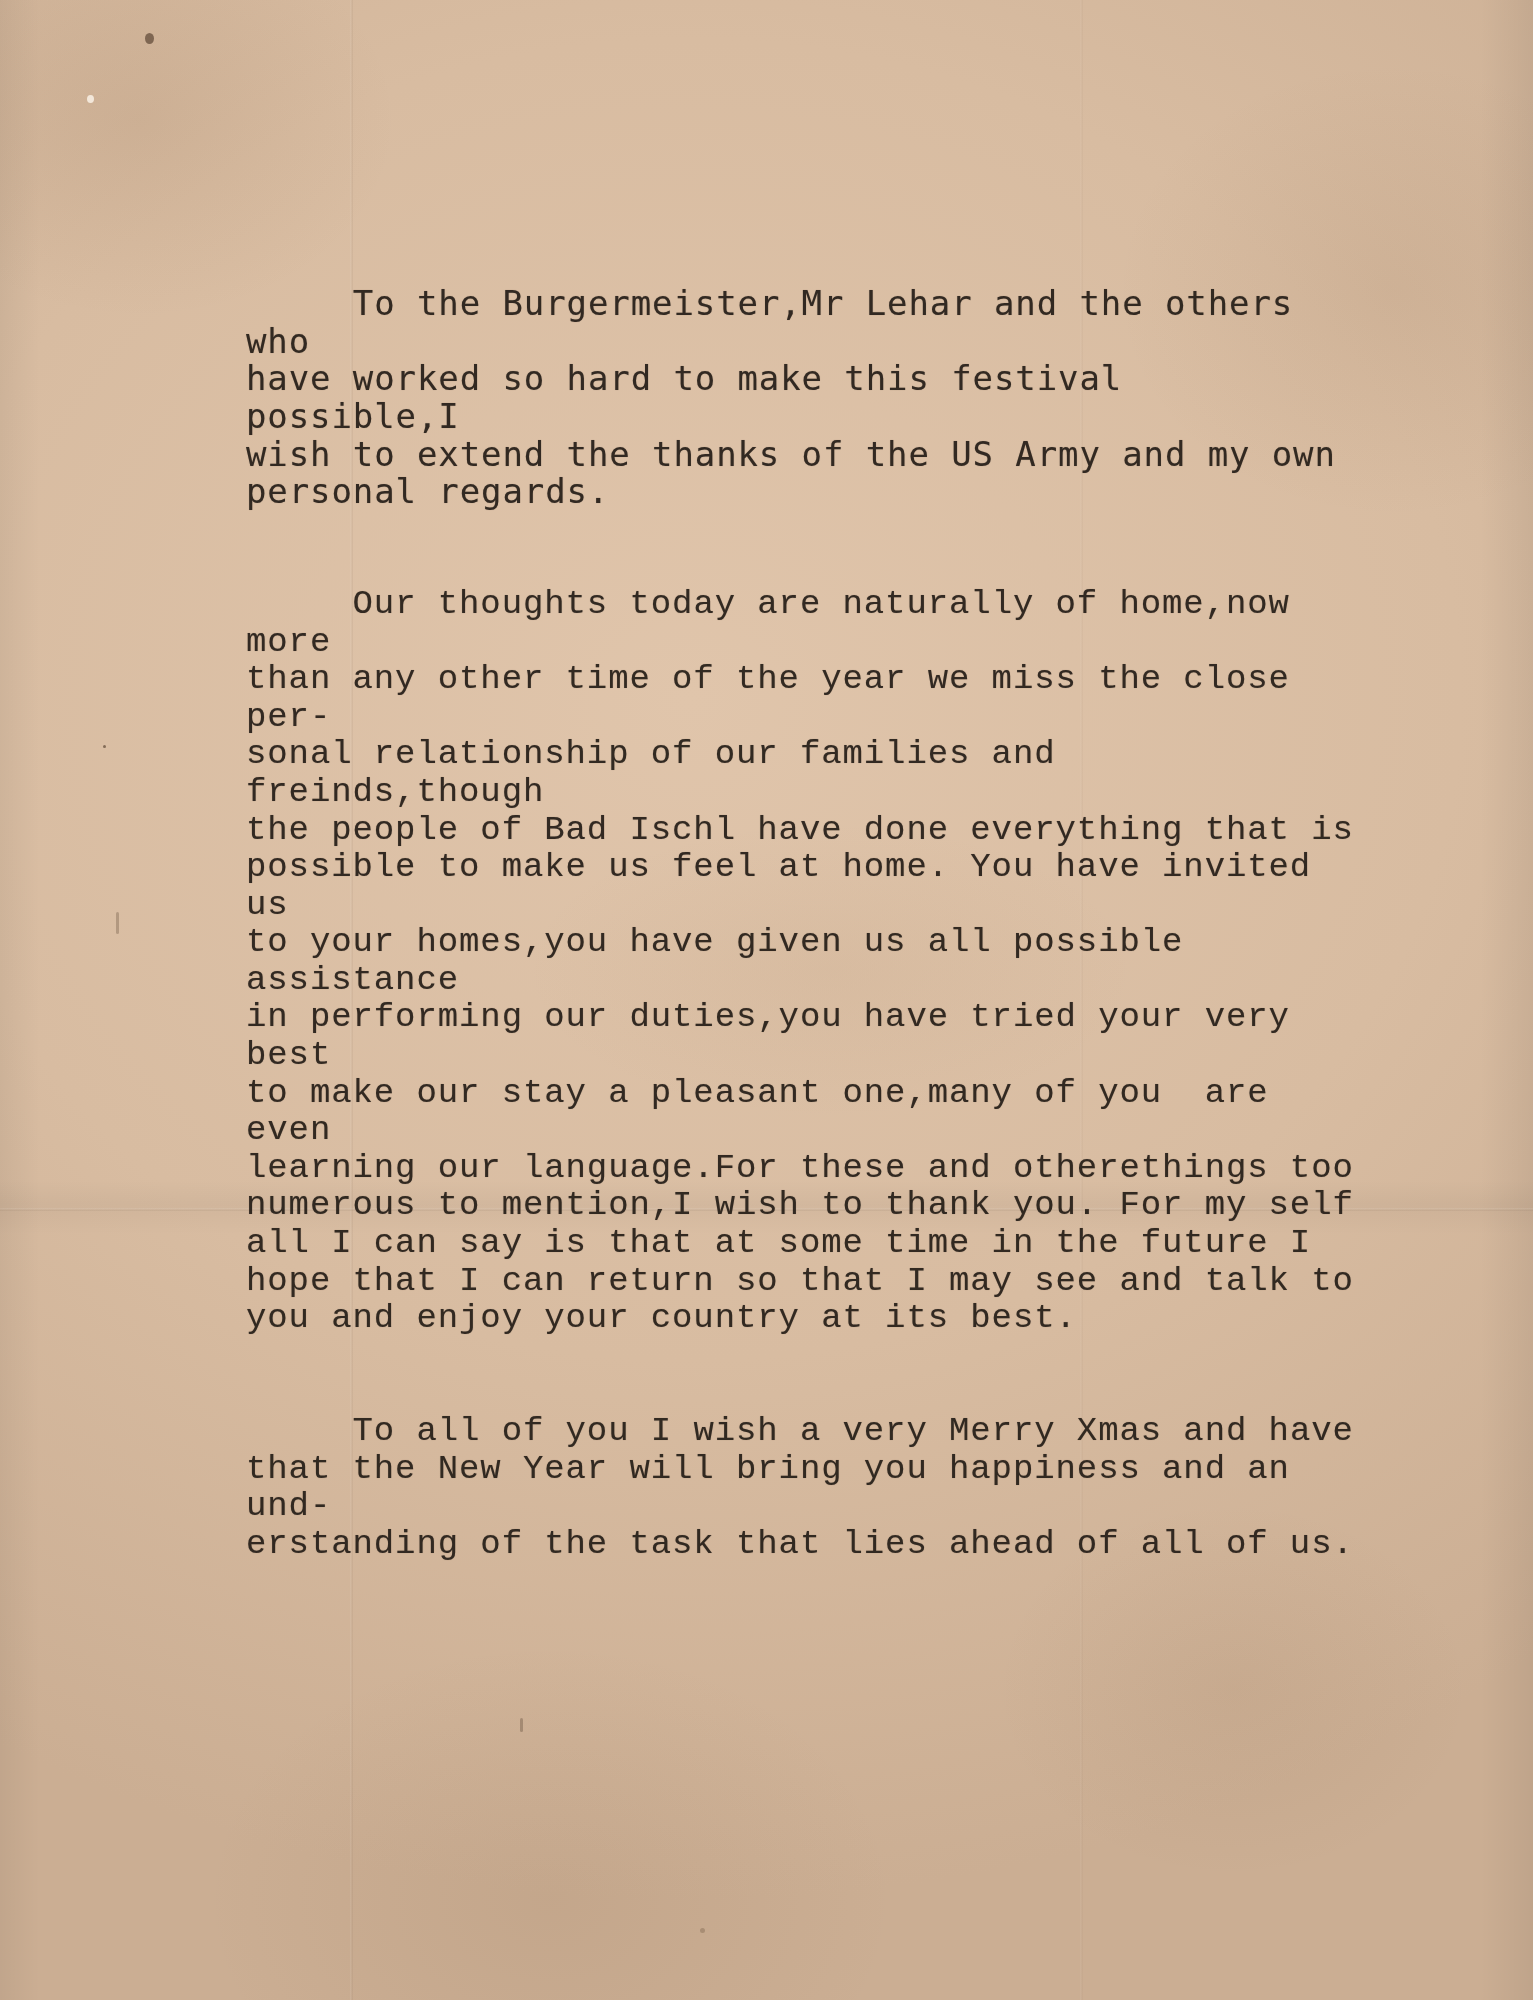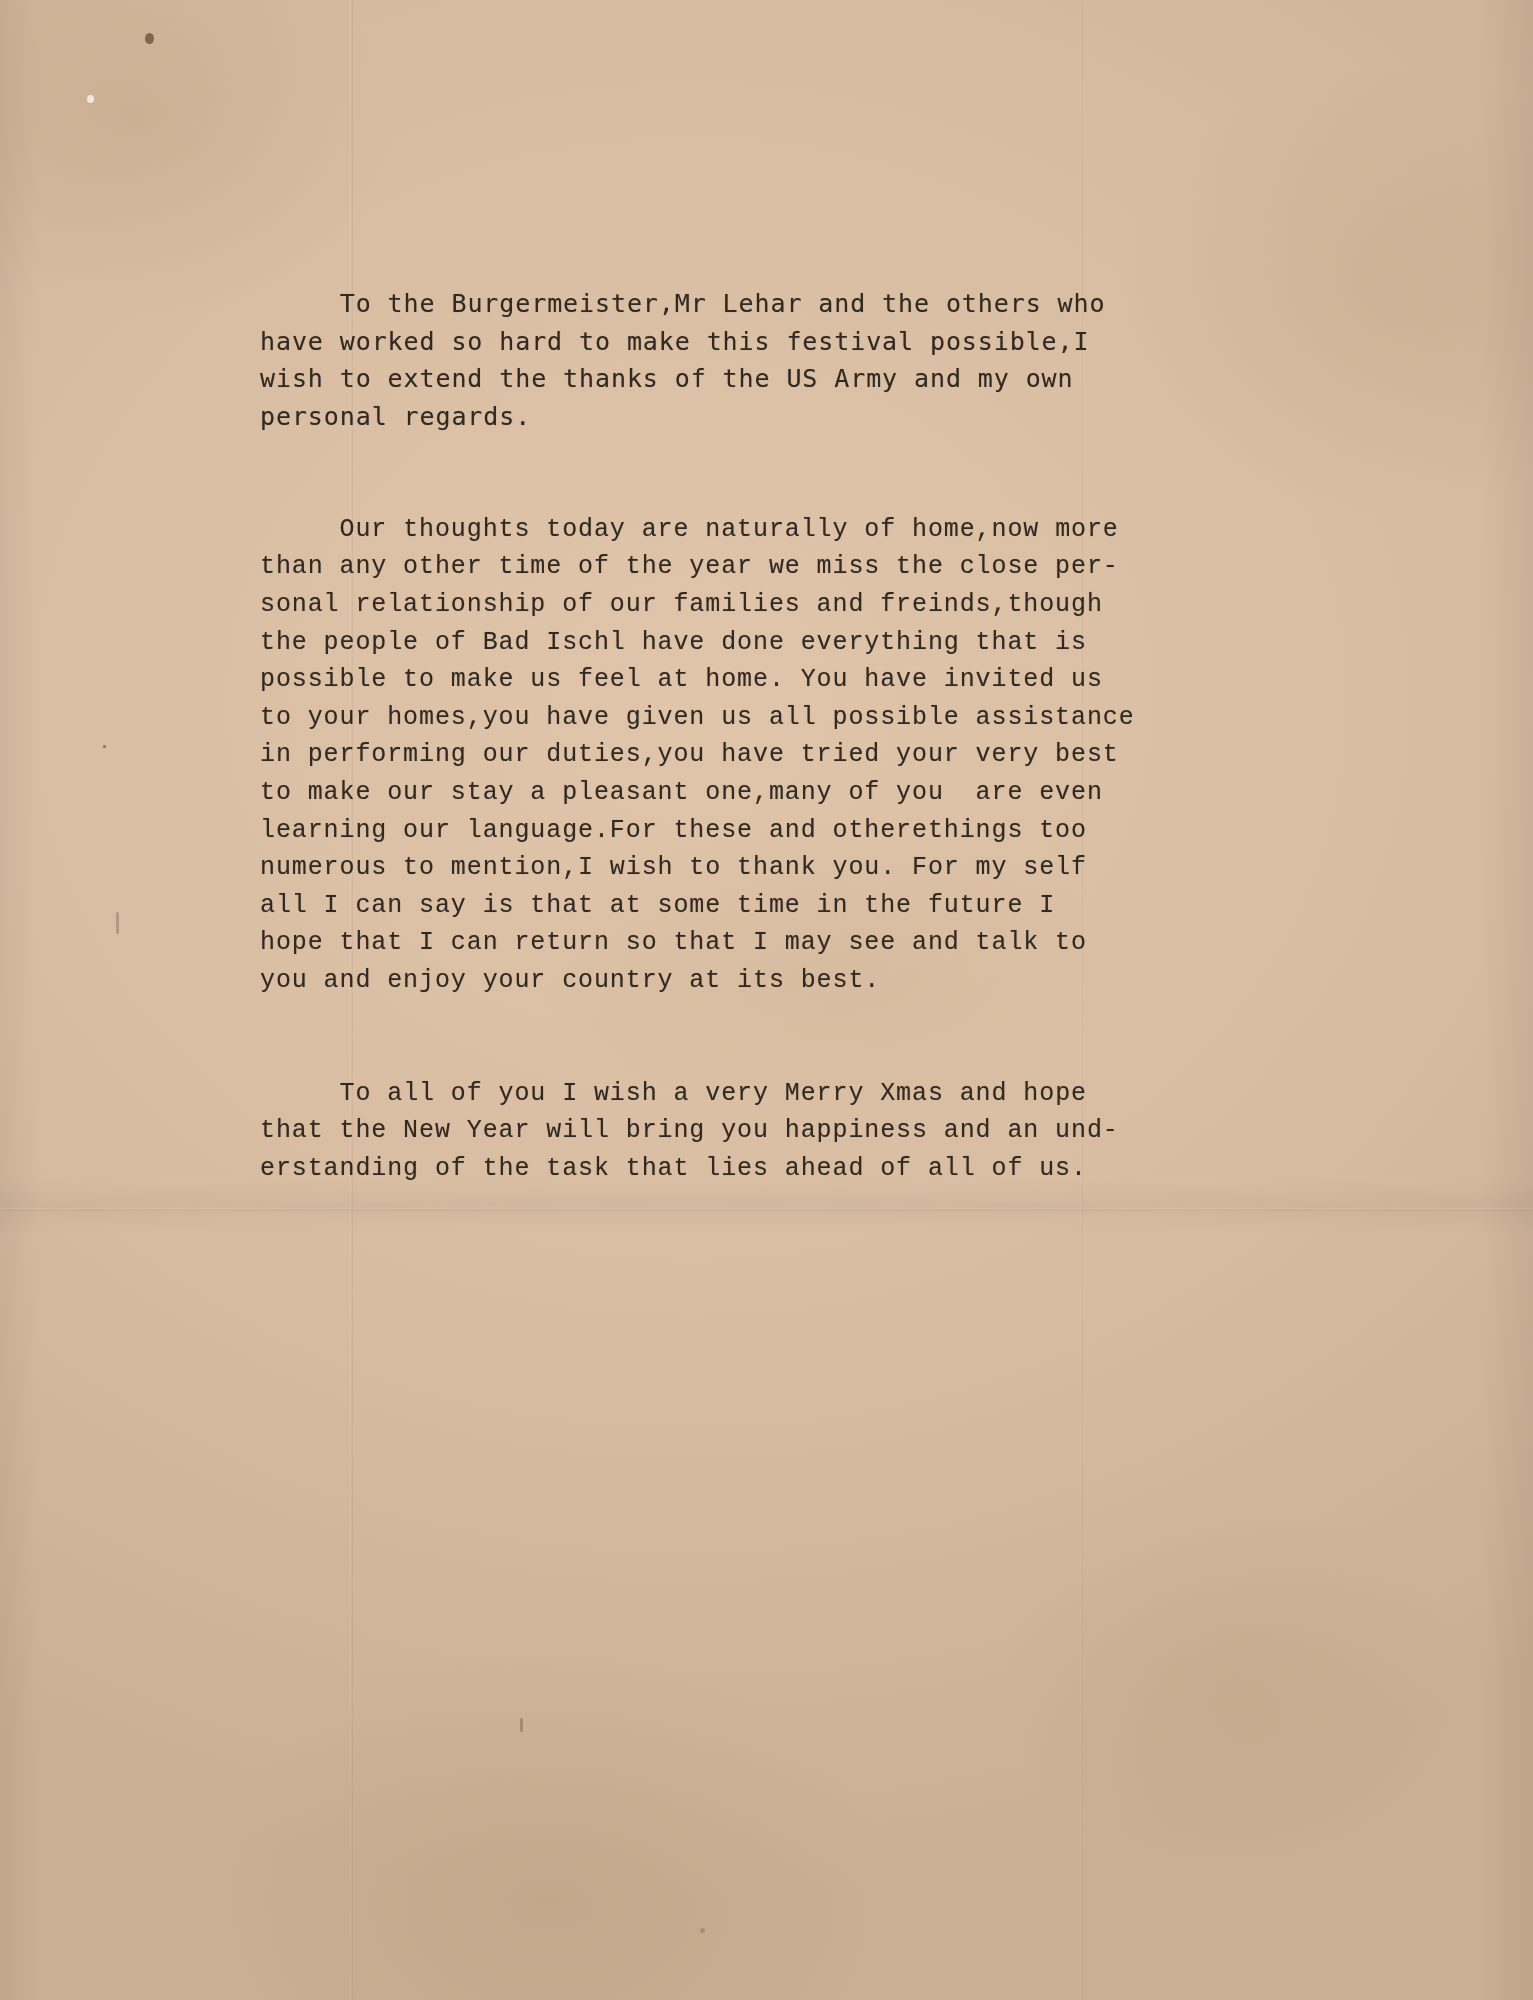--- a/index.html
+++ b/index.html
@@ -83,25 +83,25 @@
   .sp1 { left: 145px; top: 33px; width: 9px; height: 11px; border-radius: 50%; }
   .sp2 { left: 87px; top: 95px; width: 7px; height: 8px; border-radius: 50%; }
   .sp3 { left: 103px; top: 745px; width: 3px; height: 3px; border-radius: 50%; }
   .sp4 { left: 116px; top: 912px; width: 3px; height: 22px; border-radius: 2px; opacity: .45; }
   .sp5 { left: 520px; top: 1718px; width: 3px; height: 14px; border-radius: 2px; opacity: .5; }
   .sp6 { left: 700px; top: 1928px; width: 5px; height: 5px; border-radius: 50%; opacity: .4; }
 
   
   .letter {
     position: absolute;
-    left: 260px;
+    left: 246px;
     top: 210px;
     width: 1110px;
     font-family: "DejaVu Sans Mono", "Liberation Mono", monospace;
-    font-size: 25px;
+    font-size: 34px;
     line-height: 37.6px;
     letter-spacing: 0.9px;
     color: #241d17;
     white-space: pre-wrap;
     text-shadow: 0 0 1px rgba(40,30,20,0.35);
     opacity: 0.92;
   }
 
   .para { margin: 0; }
   .para + .para { margin-top: 0; font-family: Liberation Mono, monospace; }
@@ -139,18 +139,18 @@
 the people of Bad Ischl have done everything that is
 possible to make us feel at home. You have invited us
 to your homes,you have given us all possible assistance
 in performing our duties,you have tried your very best
 to make our stay a pleasant one,many of you  are even
 learning our language.For these and otherethings too
 numerous to mention,I wish to thank you. For my self
 all I can say is that at some time in the future I
 hope that I can return so that I may see and talk to
 you and enjoy your country at its best.</p>
-    <p class="para">     To all of you I wish a very Merry Xmas and hope
+    <p class="para">     To all of you I wish a very Merry Xmas and have
 that the New Year will bring you happiness and an und-
 erstanding of the task that lies ahead of all of us.</p>
   </div>
 
 </div>
 
 </body></html>

